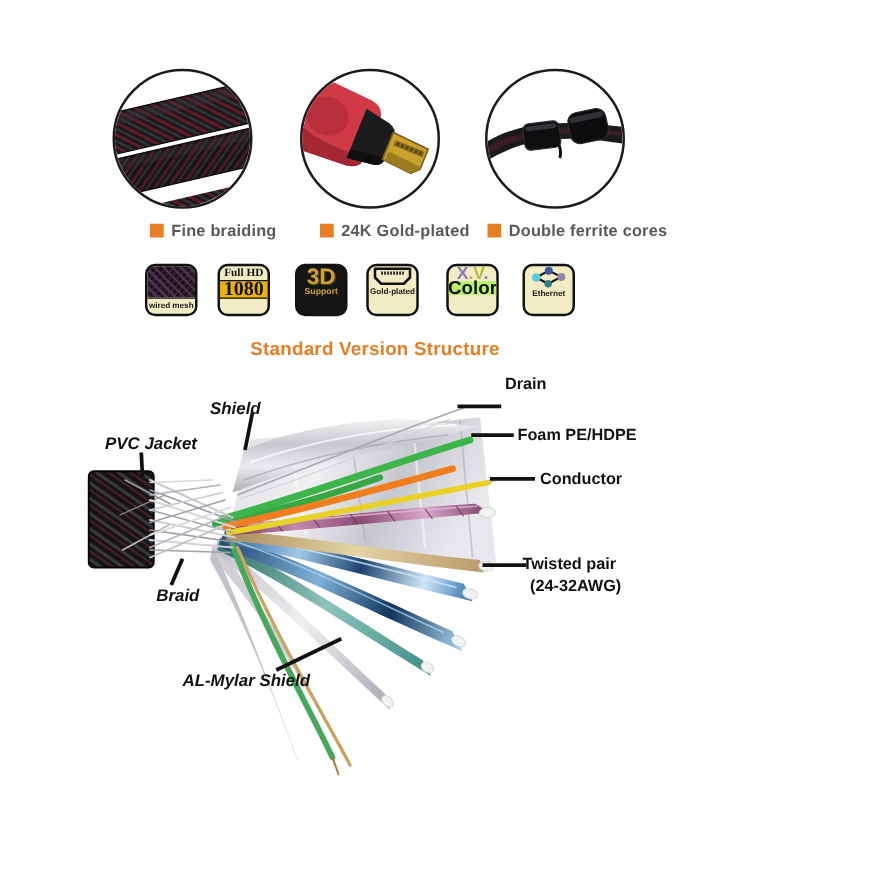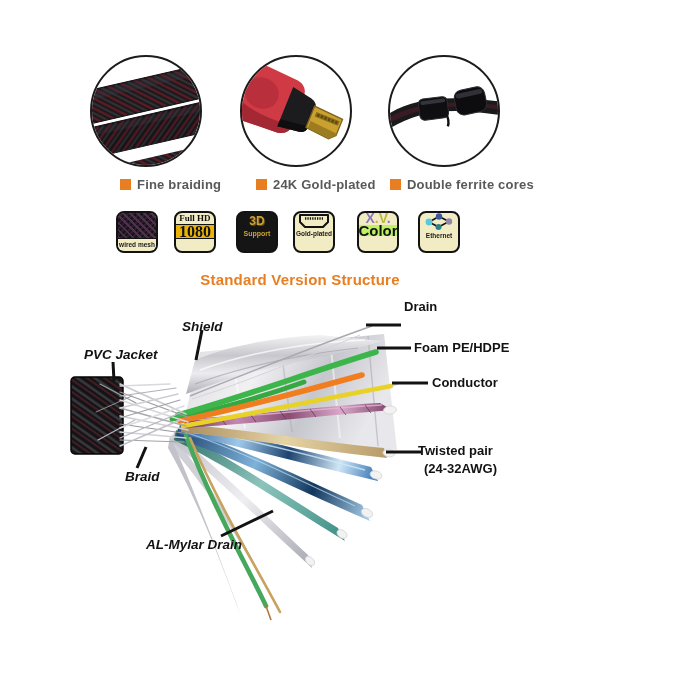--- a/index.html
+++ b/index.html
@@ -48,21 +48,21 @@
   }
   .badge-caption{
     width:100%;font-size:6.5px;font-weight:bold;color:#1a1a1a;text-align:center;line-height:10px;
   }
   .mesh-caption{border-top:1.5px solid #121212;background:#f2ecc4;height:11px;line-height:11px;}
   .fullhd-top{font-family:"Liberation Serif",serif;font-size:9px;font-weight:bold;color:#111;line-height:10px;}
   .fullhd-num{
     font-family:"Liberation Serif",serif;font-size:16px;font-weight:bold;color:#111;
     border:1.5px solid #111;line-height:13px;padding:0 3px;margin-top:1px;background:#eab308;
   }
-  .threed-big{font-size:12px;font-weight:bold;color:#cda232;line-height:16px;text-shadow:1px 1px 0 #5e4a0e;}
+  .threed-big{font-size:18px;font-weight:bold;color:#cda232;line-height:16px;text-shadow:1px 1px 0 #5e4a0e;}
   .threed-sub{font-size:7px;font-weight:bold;color:#cda232;line-height:9px;}
   .xv-line{font-size:14px;font-weight:bold;line-height:11px;letter-spacing:0;}
   .xv-line .c1{color:#8a7ab8;}
   .xv-line .c2{color:#e8a23c;}
   .xv-line .c3{color:#b7bc3e;}
   .xv-word{
     font-size:15px;font-weight:bold;color:#111;background:#bef264;line-height:11px;
     padding:0 2px;margin-top:1px;border-radius:1px;
   }
 
@@ -70,21 +70,21 @@
   #section-title{
     position:absolute;left:0;top:271px;width:600px;text-align:center;
     font-size:15px;font-weight:bold;color:#e87e22;letter-spacing:.2px;
   }
 
   
   #diagram-svg{position:absolute;left:40px;top:300px;}
   .dlabel{position:absolute;font-weight:bold;color:#121212;white-space:nowrap;}
   .dlabel.it{font-style:italic;font-size:13.5px;}
   .dlabel.rt{font-size:13px;}
-  #lbl-shield{left:182px;top:319px;text-align:right;}
+  #lbl-shield{left:168px;top:319px;text-align:right;}
   #lbl-pvc{left:84px;top:347px;}
   #lbl-braid{left:125px;top:469px;}
   #lbl-almylar{left:146px;top:537px;}
   #lbl-drain{left:404px;top:299px;}
   #lbl-foam{left:414px;top:340px;}
   #lbl-conductor{left:432px;top:375px;}
   #lbl-twisted{left:418px;top:443px;}
   #lbl-awg{left:424px;top:461px;}
 </style>
 </head>
@@ -356,18 +356,18 @@
     <line x1="326" y1="25" x2="361" y2="25"></line>
     <line x1="337" y1="48" x2="371" y2="48"></line>
     <line x1="352" y1="83" x2="388" y2="83"></line>
     <line x1="346" y1="152" x2="381" y2="152"></line>
   </g>
 </svg>
 
 <div class="dlabel it" id="lbl-shield">Shield</div>
 <div class="dlabel it" id="lbl-pvc">PVC Jacket</div>
 <div class="dlabel it" id="lbl-braid">Braid</div>
-<div class="dlabel it" id="lbl-almylar">AL-Mylar Drain</div>
+<div class="dlabel it" id="lbl-almylar">AL-Mylar Shield</div>
 <div class="dlabel rt" id="lbl-drain">Drain</div>
 <div class="dlabel rt" id="lbl-foam">Foam PE/HDPE</div>
 <div class="dlabel rt" id="lbl-conductor">Conductor</div>
 <div class="dlabel rt" id="lbl-twisted">Twisted pair</div>
 <div class="dlabel rt" id="lbl-awg">(24-32AWG)</div>
 
 </body></html>

